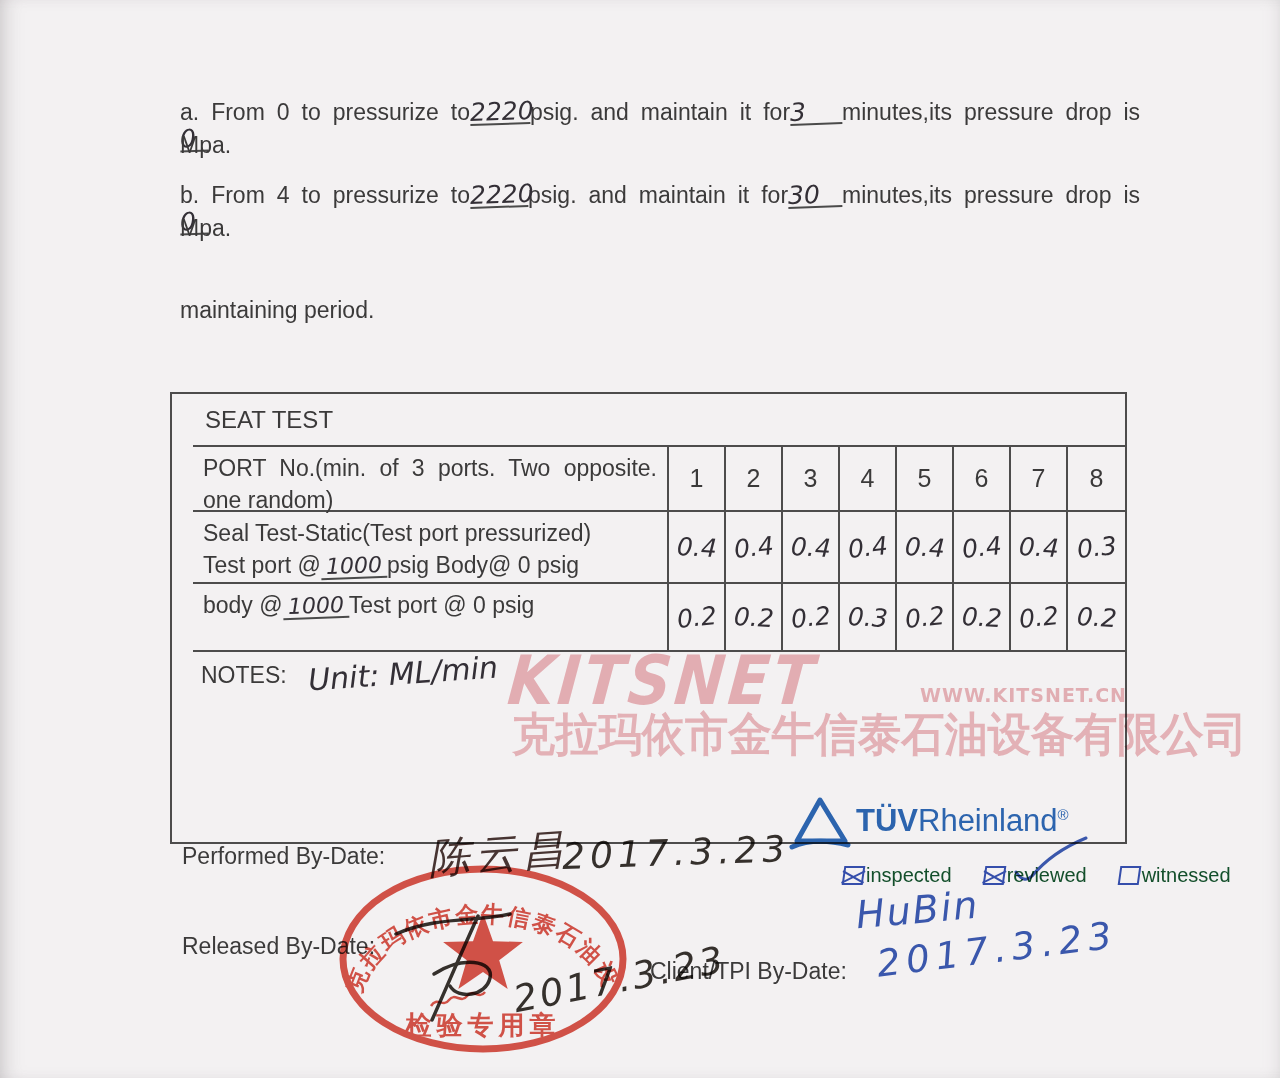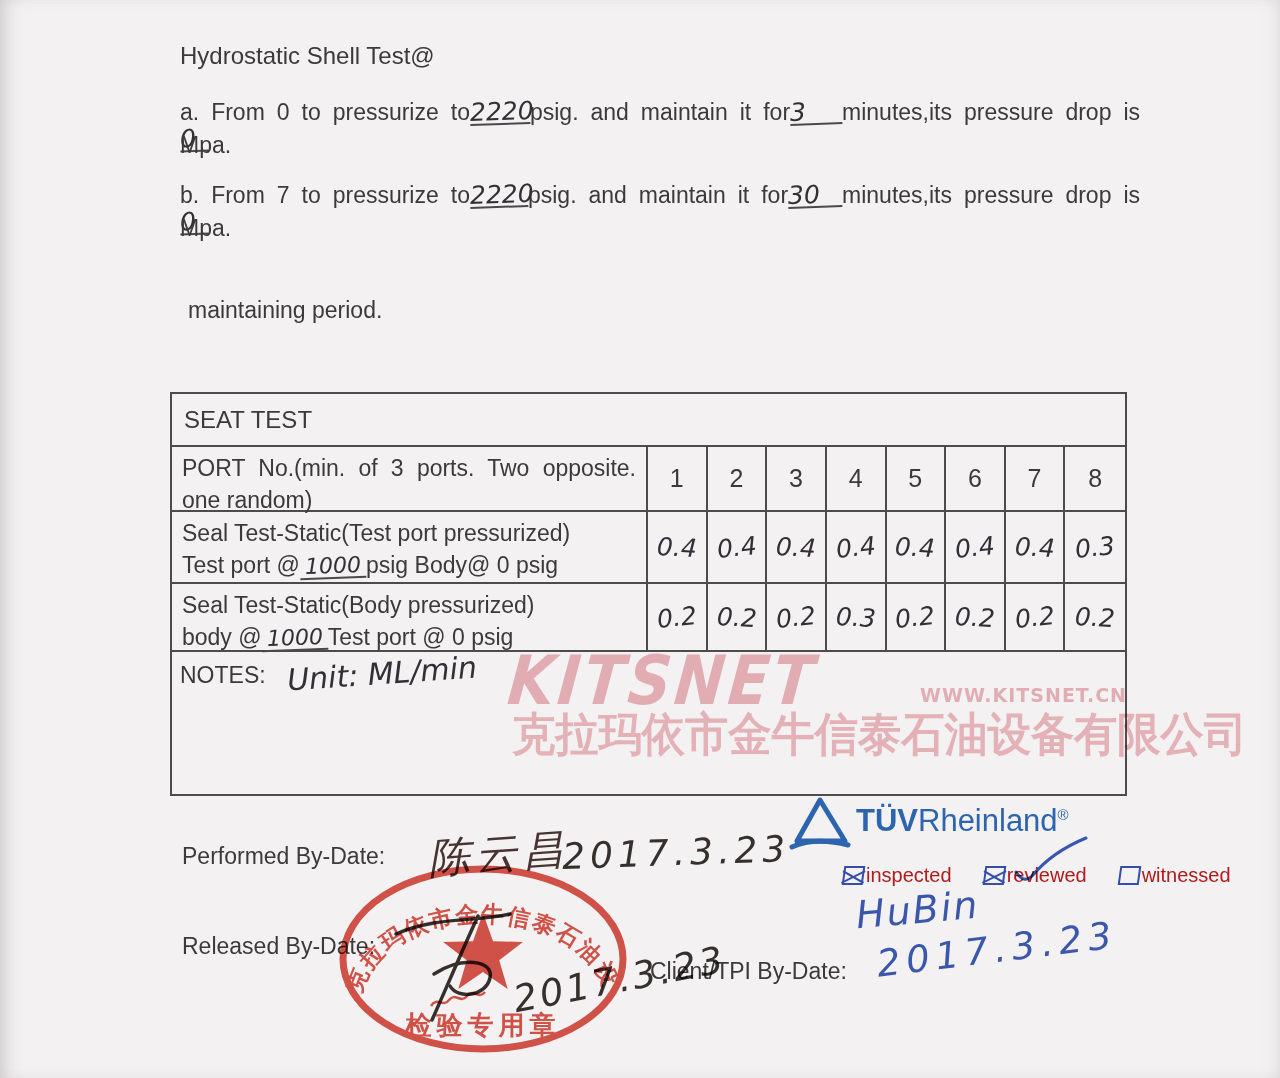--- a/index.html
+++ b/index.html
@@ -15,24 +15,25 @@
   .t23{font-size:23px;}
   .jlast{text-align:justify;text-align-last:justify;}
   .hw{font-family:"DejaVu Sans",sans-serif;font-style:italic;color:#332f36;}
   .fill{
     display:inline-block;border-bottom:2px solid #4a4a4a;text-align:center;
     font-family:"DejaVu Sans",sans-serif;font-style:italic;color:#332f36;
     font-size:25px;line-height:22px;transform:rotate(-2deg);
   }
   
   #seat-table{
-    position:absolute;left:170px;top:392px;width:957px;height:404px;
+    position:absolute;left:170px;top:392px;width:957px;height:452px;
     border:2px solid #4d4c4c;box-sizing:border-box;
     display:grid;grid-template-columns:476px repeat(8,1fr);
     grid-template-rows:53px 65px 72px 68px 1fr;
+    padding-left:21px;
   }
   #seat-table .c{border-right:2px solid #4d4c4c;border-bottom:2px solid #4d4c4c;box-sizing:border-box;}
   #seat-table .span-all{grid-column:1/-1;border-right:none;}
   #seat-table .lastcol{border-right:none;}
   .cell-title{display:flex;align-items:center;padding-left:12px;font-size:24px;color:#3b3a3a;}
   .cell-label{padding:5px 10px 0 10px;font-size:23px;line-height:32px;color:#3b3a3a;}
   .cell-num{display:flex;align-items:center;justify-content:center;font-size:25px;color:#3b3a3a;}
   .cell-val{display:flex;align-items:center;justify-content:center;}
   .cell-val .hw{font-size:25px;}
   .cell-val:nth-child(odd) .hw{transform:rotate(-6deg);}
@@ -44,49 +45,48 @@
     letter-spacing:4px;color:rgba(214,84,96,.42);transform:scaleX(.88) skewX(-6deg);transform-origin:left top;}
   #wm-url{left:920px;top:684px;font-size:19px;font-weight:bold;color:rgba(219,112,122,.5);letter-spacing:1px;}
   #wm-cn{left:512px;top:704px;font-size:46px;font-weight:bold;color:rgba(216,95,106,.42);
     transform:scaleX(.94);transform-origin:left top;}
   #wm-en{left:515px;top:764px;font-size:17px;font-weight:bold;color:rgba(221,124,133,.45);letter-spacing:.8px;}
   
   .blue{color:#2e6ab8;}
   #tuv-name{left:856px;top:803px;font-size:31px;white-space:nowrap;mix-blend-mode:multiply;}
   #tuv-name .b{font-weight:bold;text-align:center;}
   #tuv-name sup{font-size:15px;}
-  #tuv-checks{left:843px;top:864px;display:flex;gap:32px;font-size:20px;color:#b91c1c;mix-blend-mode:multiply;}
+  #tuv-checks{left:843px;top:864px;display:flex;gap:32px;font-size:20px;color:#14532d;mix-blend-mode:multiply;}
   .cb{display:inline-flex;align-items:center;white-space:nowrap;}
   .bx{width:17px;height:15px;border:2px solid #3752b4;display:inline-block;position:relative;
       margin-right:2px;transform:skewX(-8deg);}
   .crossed .bx::before,.crossed .bx::after{content:"";position:absolute;left:-4px;right:-4px;top:50%;height:2px;background:#3752b4;}
   .crossed .bx::before{transform:rotate(28deg);}
   .crossed .bx::after{transform:rotate(-28deg);}
   
   .sig-date{font-family:"DejaVu Sans",sans-serif;font-style:italic;white-space:nowrap;mix-blend-mode:multiply;}
   svg{overflow:visible;}
 </style>
 </head>
 <body>
 
 <div id="page">
 
-  <div class="abs typed t24" style="left:180px;top:42px;">Hydrostatic Shell Test@</div>
 
   <div class="abs typed t23 jlast" style="left:180px;top:99px;width:960px;word-spacing:5px;">
     <span>a. From 0 to pressurize to</span><span class="fill" style="width:60px;">2220</span><span>psig. and maintain it for</span><span class="fill" style="width:52px;">3</span><span>minutes,its pressure drop is </span><span class="fill" style="width:28px;">0</span>
   </div>
   <div class="abs typed t23" style="left:180px;top:132px;">Mpa.</div>
 
   <div class="abs typed t23 jlast" style="left:180px;top:182px;width:960px;word-spacing:5px;">
-    <span>b. From 7 to pressurize to</span><span class="fill" style="width:58px;">2220</span><span>psig. and maintain it for</span><span class="fill" style="width:54px;">30</span><span>minutes,its pressure drop is </span><span class="fill" style="width:28px;">0</span>
+    <span>b. From 4 to pressurize to</span><span class="fill" style="width:58px;">2220</span><span>psig. and maintain it for</span><span class="fill" style="width:54px;">30</span><span>minutes,its pressure drop is </span><span class="fill" style="width:28px;">0</span>
   </div>
   <div class="abs typed t23" style="left:180px;top:215px;">Mpa.</div>
 
-  <div class="abs typed t23" style="left:180px;top:297px;margin-left:8px;">maintaining period.</div>
+  <div class="abs typed t23" style="left:180px;top:297px;">maintaining period.</div>
 
   <div id="seat-table">
     <div class="c span-all cell-title">SEAT TEST</div>
 
     <div class="c cell-label">
       <span class="jlast" style="display:block;">PORT No.(min. of 3 ports. Two opposite.</span>
       <span style="display:block;">one random)</span>
     </div>
     <div class="c cell-num">1</div>
     <div class="c cell-num">2</div>
@@ -120,21 +120,20 @@
         <span class="hw">0.4</span>
       </div>
     <div class="c cell-val">
         <span class="hw">0.4</span>
       </div>
     <div class="c cell-val lastcol">
         <span class="hw">0.3</span>
       </div>
 
     <div class="c cell-label">
-      <span style="display:block;">Seal Test-Static(Body pressurized)</span>
       <span style="display:block;"><span>body @</span><span class="fill" style="width:66px;font-size:22px;">1000</span><span>Test port @ 0 psig</span></span>
     </div>
     <div class="c cell-val">
         <span class="hw">0.2</span>
       </div>
     <div class="c cell-val">
         <span class="hw">0.2</span>
       </div>
     <div class="c cell-val">
         <span class="hw">0.2</span>

